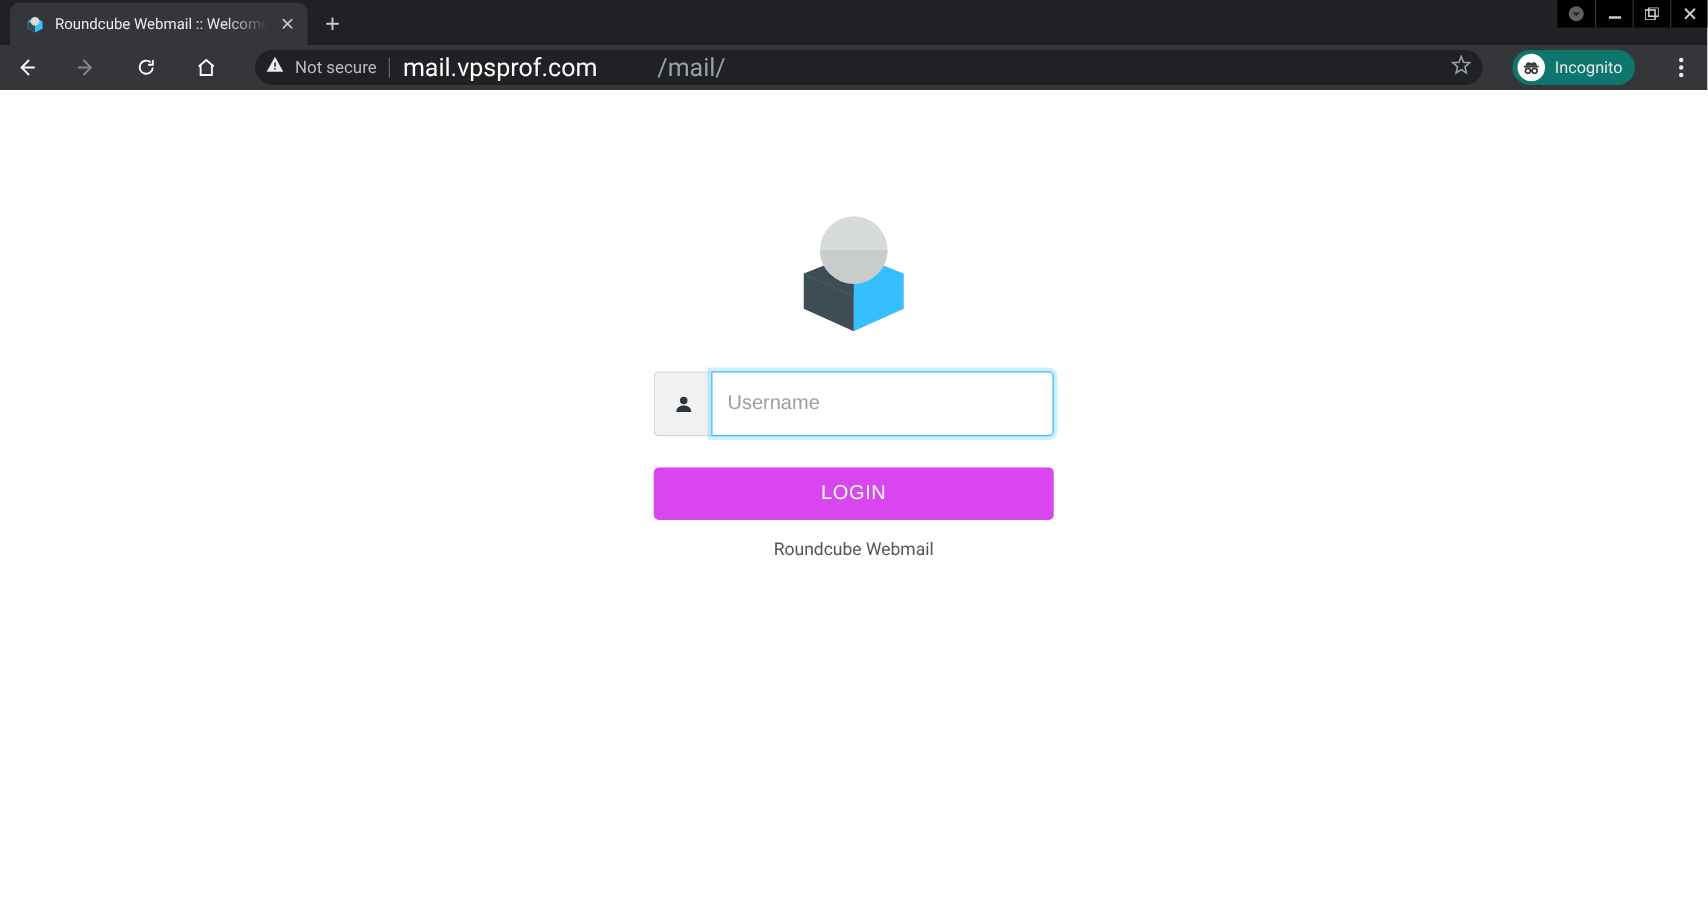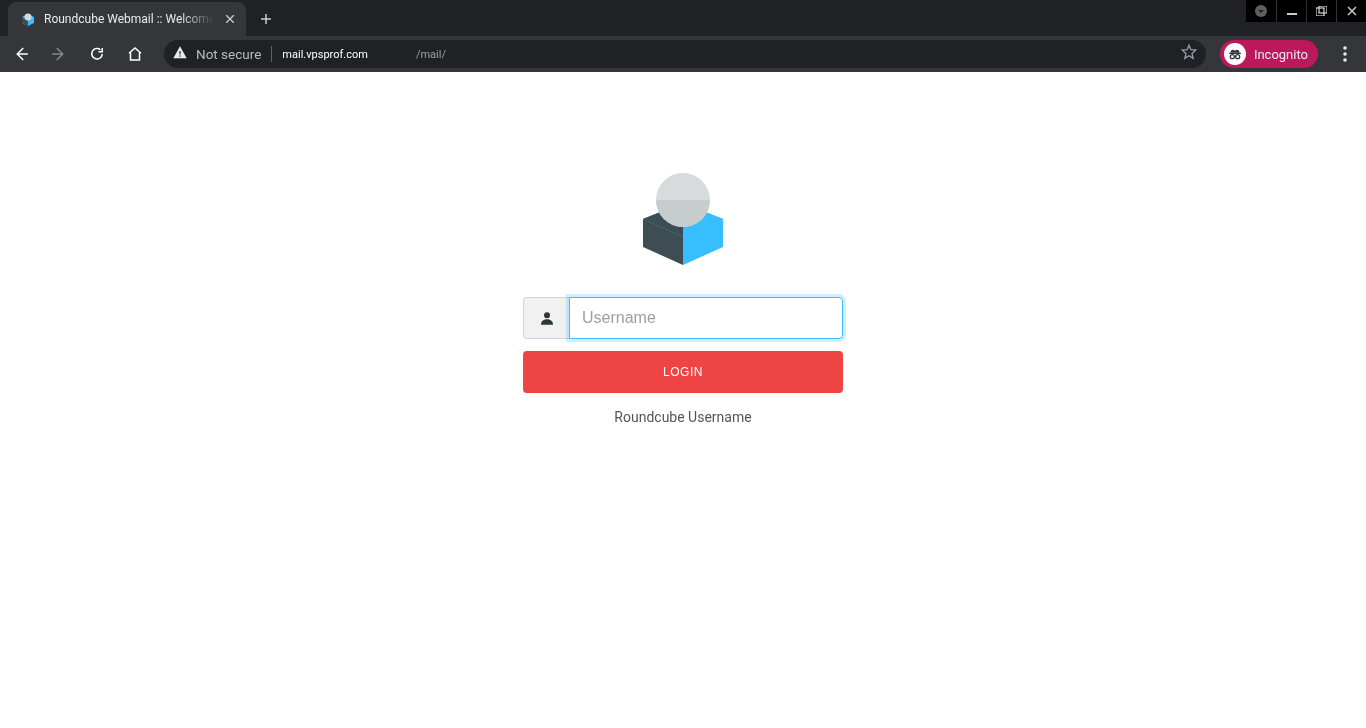--- a/index.html
+++ b/index.html
@@ -96,21 +96,21 @@
       font-weight: 300;
     }
 
     
     .toolbar {
       height: 36px;
       background: #35363a;
       display: flex;
       align-items: center;
       padding: 0 6px;
-      gap: 8px;
+      gap: 18px;
     }
     .nav-btn {
       width: 30px;
       height: 30px;
       display: flex;
       align-items: center;
       justify-content: center;
       color: #fff;
       border-radius: 50%;
     }
@@ -134,32 +134,32 @@
       font-size: 13.5px;
     }
     .security-divider {
       width: 1px;
       height: 16px;
       background: #5f6368;
       margin-left: 2px;
     }
     .url {
       color: #fff;
-      font-size: 11px;
+      font-size: 20px;
       display: flex;
       align-items: baseline;
     }
     .url .faded { color: #9aa0a6; padding-left: 48px; }
     .omni-star {
       margin-left: auto;
       color: #9aa0a6;
     }
     .incognito-pill {
       height: 28px;
-      background: #be185d;
+      background: #0f766e;
       border-radius: 14px;
       display: flex;
       align-items: center;
       padding: 0 10px 0 4px;
       gap: 8px;
       color: #e8eaed;
       font-size: 13px;
       margin-right: 4px;
     }
     .incog-badge {
@@ -200,22 +200,22 @@
       align-items: center;
     }
     .logo {
       width: 100px;
       height: 100px;
       margin-bottom: 30px;
     }
     .input-group {
       width: 100%;
       display: flex;
-      height: 42px;
-      margin-bottom: 10px;
+      height: 52px;
+      margin-bottom: 23px;
     }
     .input-addon {
       width: 46px;
       background: #f1f1f1;
       border: 1px solid #ced4da;
       border-right: 0;
       border-radius: 4px 0 0 4px;
       display: flex;
       align-items: center;
       justify-content: center;
@@ -231,25 +231,25 @@
       outline: none;
     }
     .text-input::placeholder { color: #9aa0a6; font-weight: 400; }
     .text-input.focused {
       border-color: #37beff;
       box-shadow: 0 0 0 3px rgba(55,190,255,0.25);
     }
     .login-btn {
       width: 100%;
       height: 42px;
-      background: #ef4444;
+      background: #d946ef;
       color: #fff;
       border: none;
       border-radius: 4px;
-      font-size: 12px;
+      font-size: 16px;
       letter-spacing: 0.5px;
       cursor: pointer;
       margin-top: 2px;
       margin-bottom: 16px;
     }
     .product-name {
       color: #555;
       font-size: 14px;
     }
   </style>
@@ -395,15 +395,15 @@
             <circle cx="12" cy="8" r="4.5" fill="#2c363a"></circle>
             <path d="M3 22 C3 16 8 14 12 14 C16 14 21 16 21 22 Z" fill="#2c363a"></path>
           </svg>
       </div>
       <input class="text-input focused" type="text" placeholder="Username" style="">
     </div>
 
 
     <button class="login-btn">LOGIN</button>
 
-    <div class="product-name">Roundcube Username</div>
+    <div class="product-name">Roundcube Webmail</div>
   </div>
 </div>
 
 </body></html>

